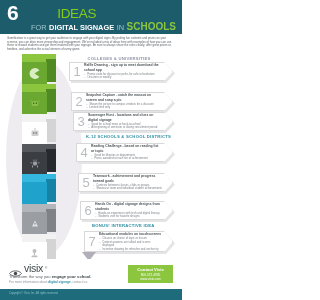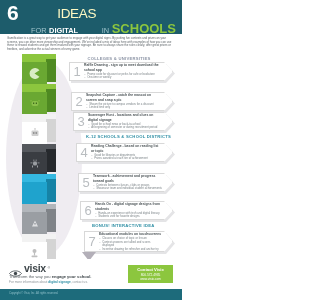--- a/index.html
+++ b/index.html
@@ -10,26 +10,26 @@
 
   
   .header{position:absolute;left:0;top:0;width:182px;height:34px;
           background:#1d5c6b;overflow:hidden;}
   .hdr-inner{position:absolute;left:7px;top:4px;right:6px;}
   .hdr-row1{display:flex;align-items:flex-end;gap:3px;}
   .big-num{font-size:21px;font-weight:bold;color:#ffffff;line-height:17px;
            letter-spacing:-0.5px;}
   .hdr-word-a{font-size:13.5px;font-weight:bold;color:#ffffff;line-height:14px;
               letter-spacing:-0.3px;}
-  .hdr-word-b{font-size:13.5px;font-weight:normal;color:#fef9c3;line-height:14px;
+  .hdr-word-b{font-size:13.5px;font-weight:normal;color:#84cc16;line-height:14px;
               letter-spacing:-0.3px;padding-left:36px;}
   .hdr-row2{display:flex;align-items:baseline;gap:2.5px;margin-left:24px;margin-top:0px;}
   .hdr-sm-light{font-size:7.4px;color:#9fc4cc;font-weight:normal;letter-spacing:0px;}
   .hdr-sm-white{font-size:7.4px;color:#ffffff;font-weight:bold;letter-spacing:0px;}
-  .hdr-sm-green{font-size:13px;color:#8cc63e;font-weight:bold;letter-spacing:0px;text-align:center;}
+  .hdr-sm-green{font-size:10px;color:#8cc63e;font-weight:bold;letter-spacing:0px;text-align:center;}
 
   
   .intro{position:absolute;left:7px;top:37px;width:168px;
          font-size:2.9px;line-height:3.6px;color:#5d6468;text-align:left;}
 
   
   .tower{position:absolute;left:12px;top:52px;width:62px;height:205px;}
   .halo{position:absolute;left:-6px;top:8px;width:76px;height:196px;
         border-radius:50%;background:#ece9ef;opacity:.85;}
   .cube{position:absolute;width:42px;height:34px;}
@@ -62,21 +62,21 @@
           margin-bottom:1px;}
   .abul{font-size:2.8px;color:#7b8387;line-height:3.4px;
         list-style:none;margin:0;padding:0;}
   .abul li{position:relative;padding-left:3.2px;}
   .abul li:before{content:"–";position:absolute;left:0;top:0;color:#9aa1a5;}
 
   
   .footer{position:absolute;left:0;top:259px;width:182px;height:30px;background:#ffffff;}
   .logo-wrap{position:absolute;left:9px;top:4px;display:flex;align-items:center;gap:2px;}
   .logo-eye{width:13px;height:9px;}
-  .logo-word{font-size:10.5px;font-weight:bold;color:#3f474b;line-height:10px;
+  .logo-word{font-size:10.5px;font-weight:normal;color:#3f474b;line-height:10px;
              letter-spacing:-0.3px;}
   .logo-tm{font-size:3px;color:#3f474b;vertical-align:super;}
   .tagline{position:absolute;left:9px;top:15px;font-size:4.1px;color:#5d6468;}
   .tagline b{color:#3f474b;}
   .subline{position:absolute;left:9px;top:21px;font-size:3.2px;color:#8d9499;}
   .subline a{color:#2f8fa5;font-weight:bold;text-decoration:none;}
 
   .cta{position:absolute;left:128px;top:6px;width:45px;height:18px;
        background:#8cc63e;display:flex;flex-direction:column;
        align-items:center;justify-content:center;gap:0.5px;}

